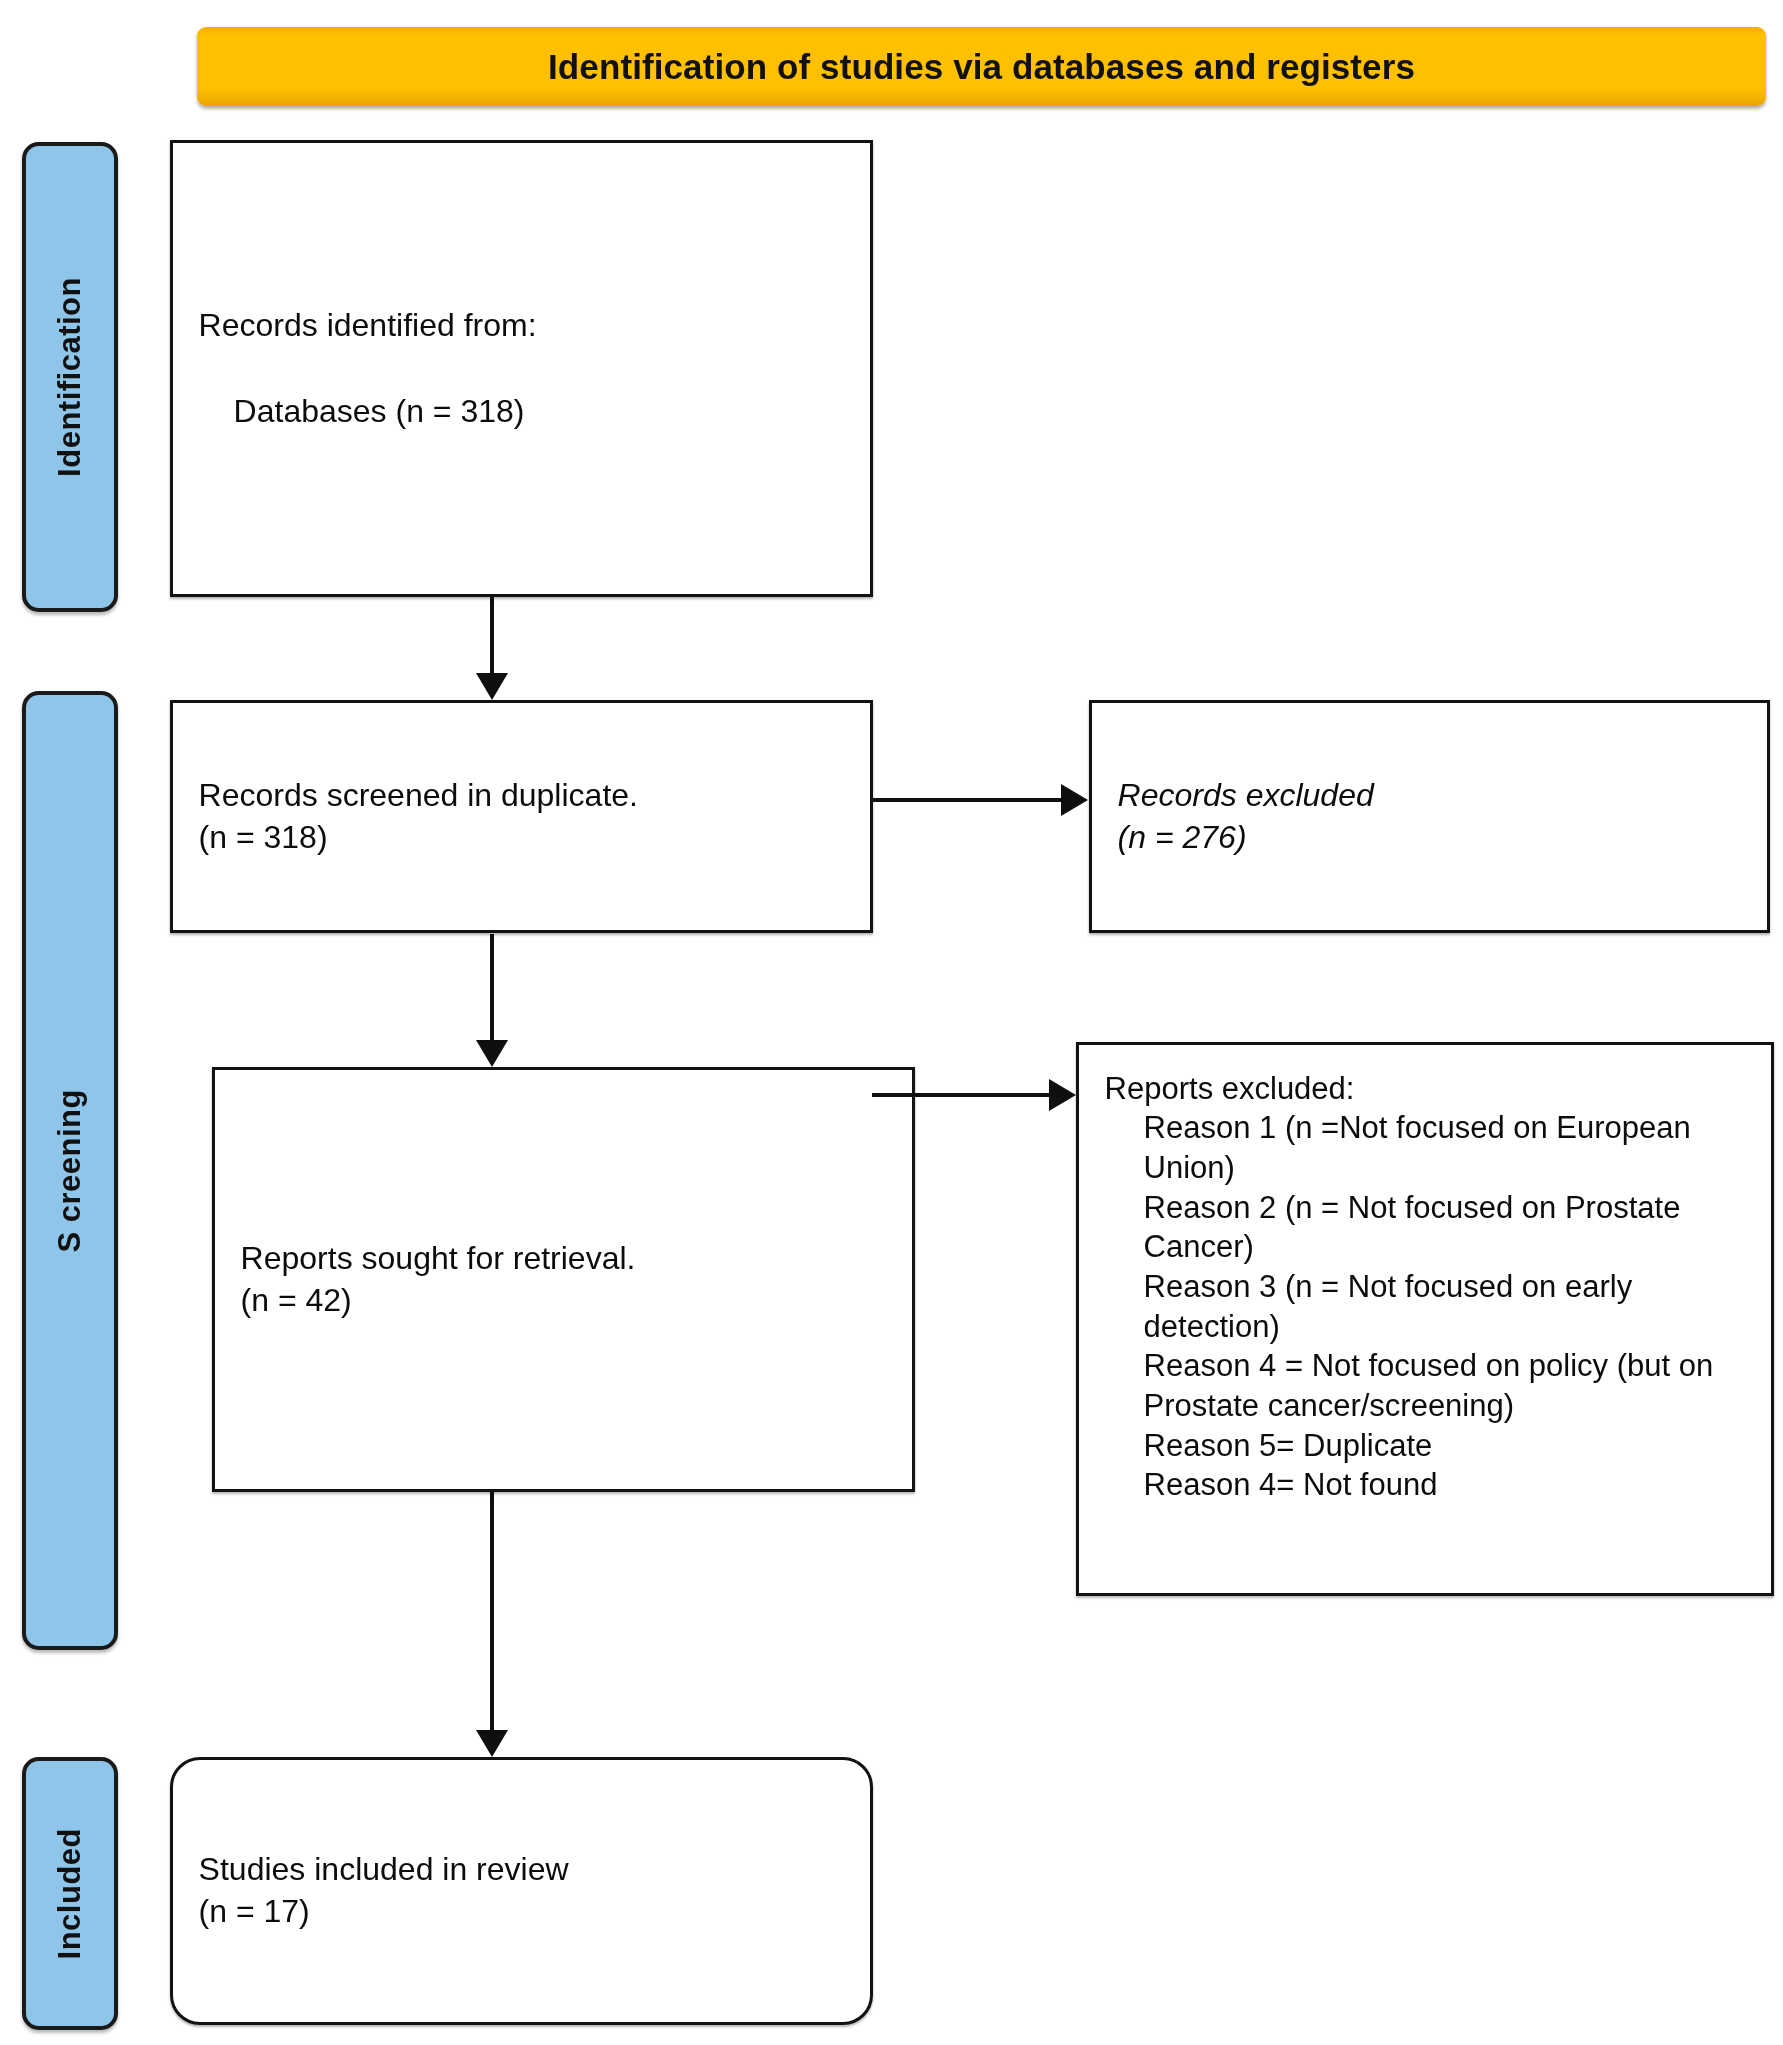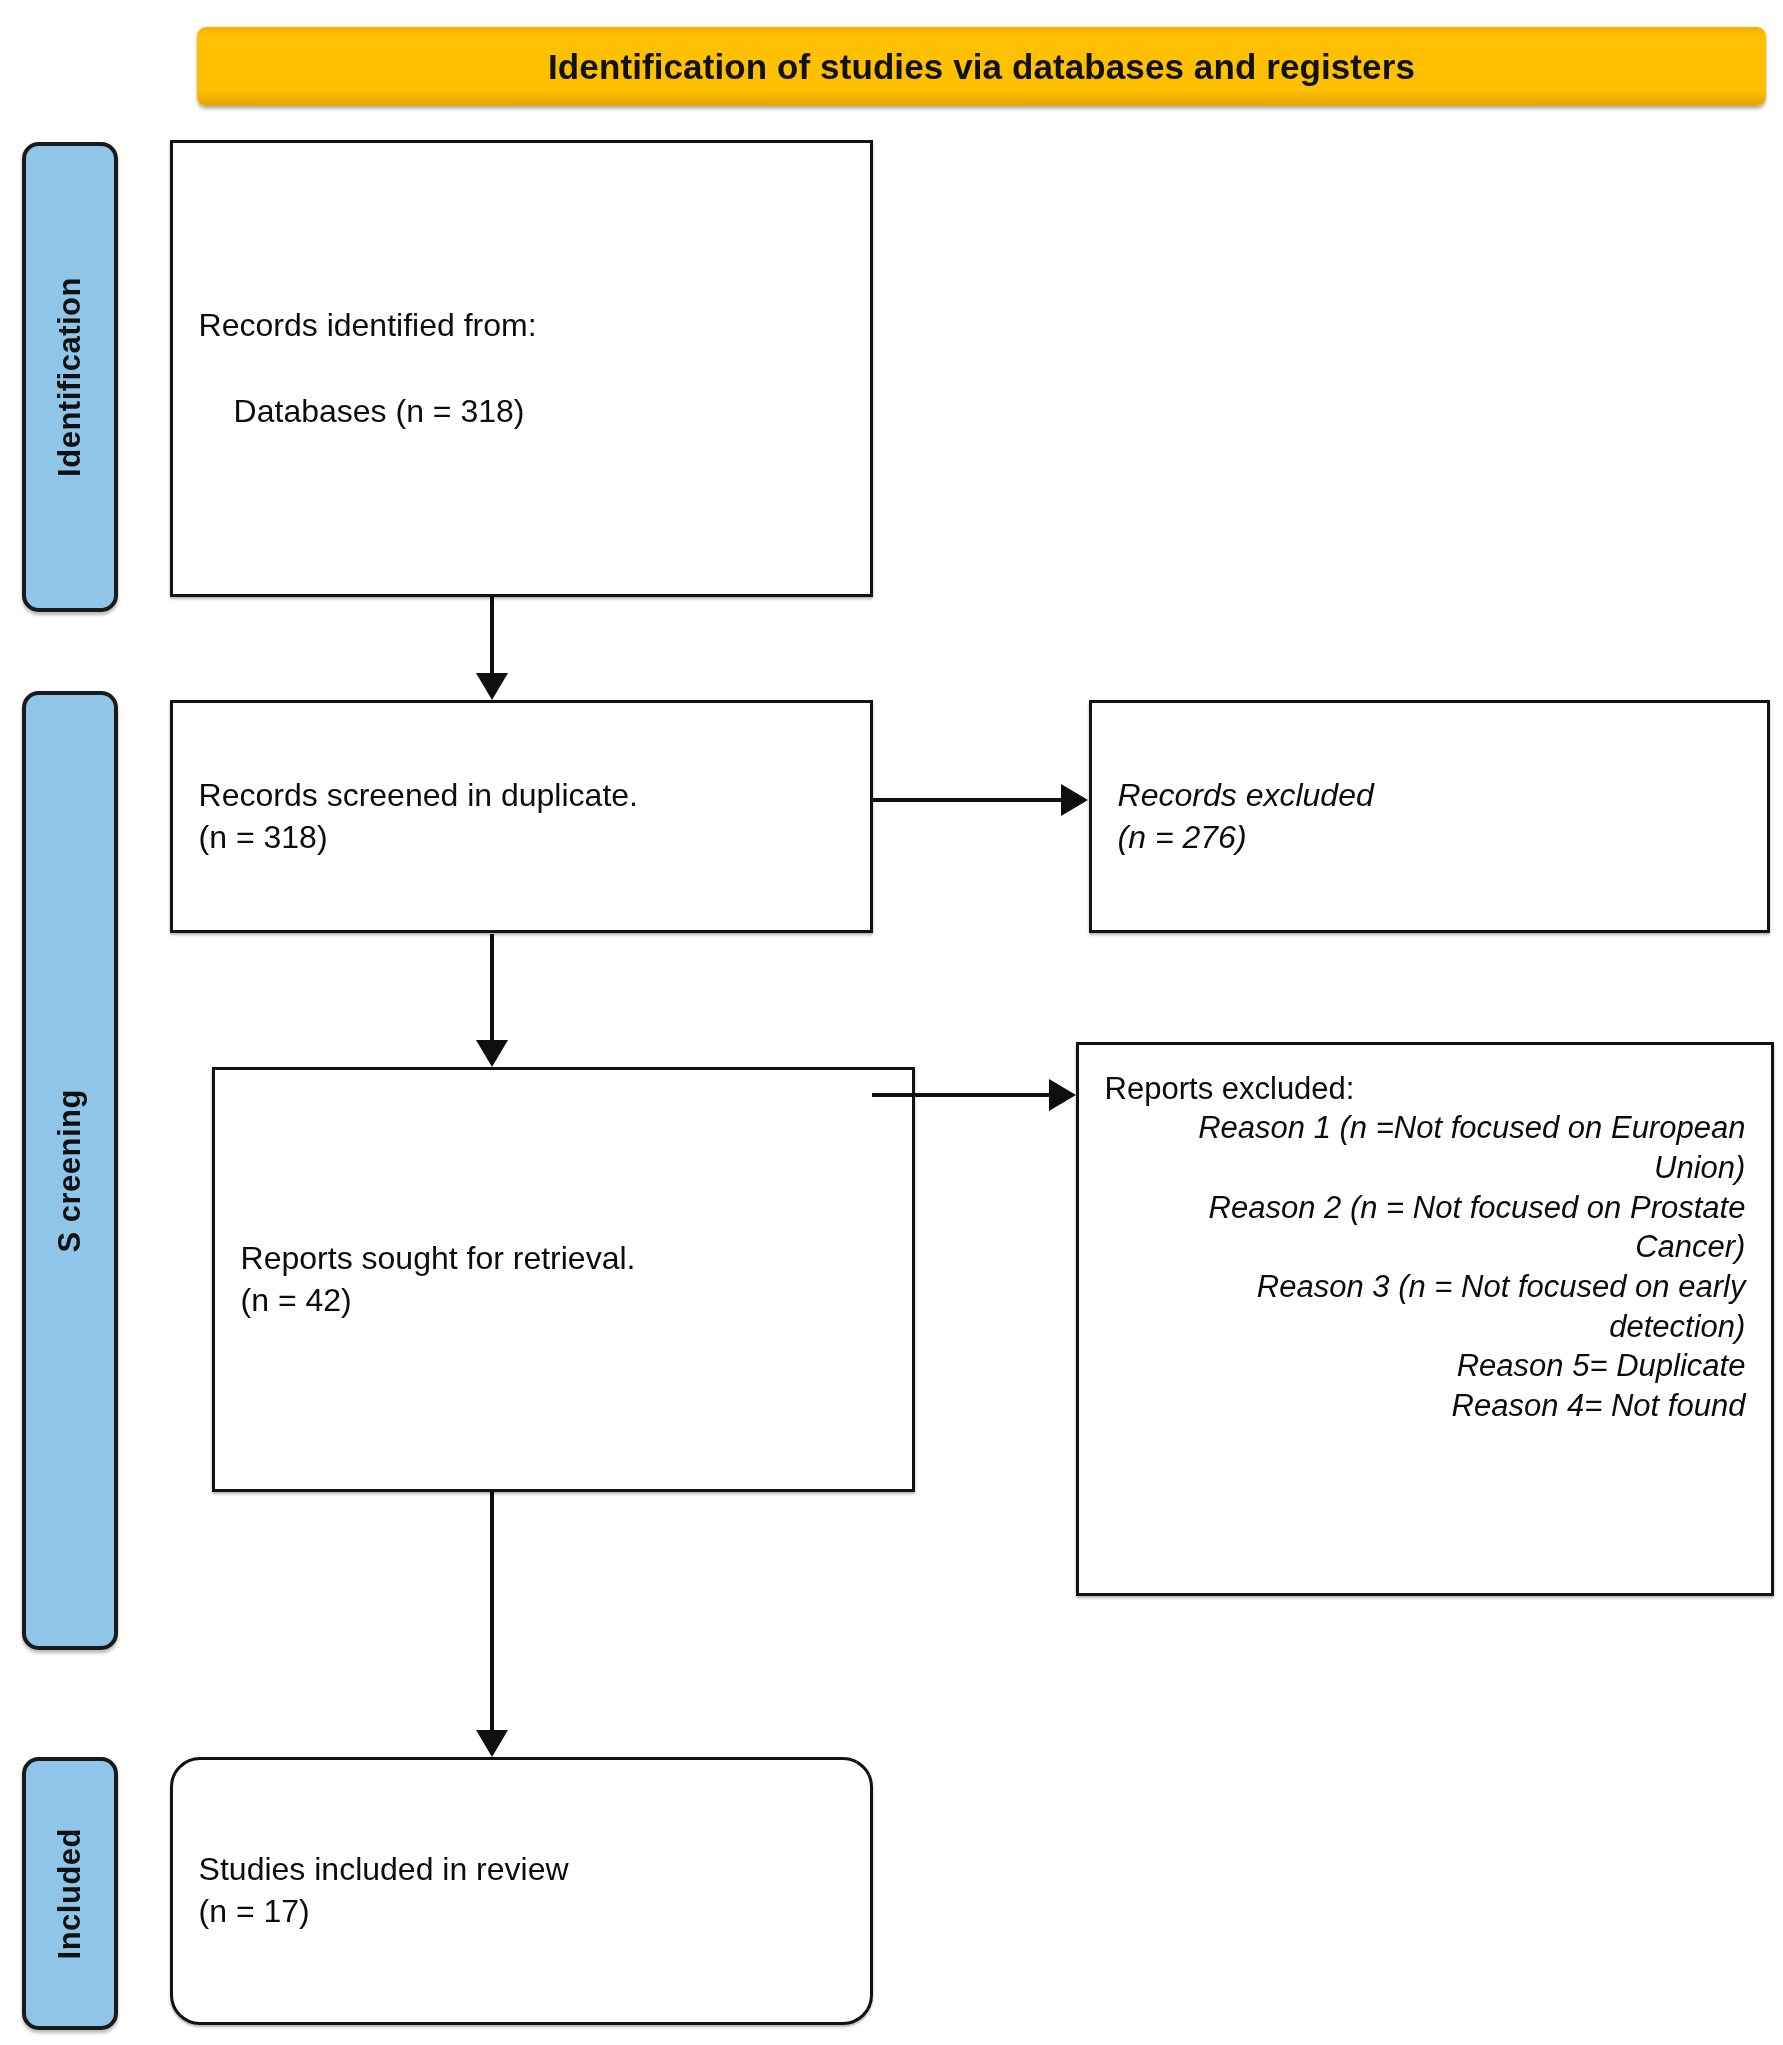--- a/index.html
+++ b/index.html
@@ -81,26 +81,24 @@
   #box-included  {left:170px;  top:1757px; width:703px; height:268px;border-radius:30px;}
   #box-rec-excl  {left:1089px; top:700px; width:681px; height:233px;font-style:italic;}
 
   #box-rep-excl{
     left:1076px; top:1042px; width:698px; height:554px;
     justify-content:flex-start;
     padding-top:23.6px;
   }
   #box-rep-excl .line{ font-size:31px; line-height:1.28; }
   #box-rep-excl .reason{
-    font-style:italic;
     padding-left:39px;
     font-size:31px;
     line-height:1.28;
     color:#0c0c0c;
-    text-align:right;
   }
 
   
   .arrow-v{ position:absolute; }
   .arrow-v .shaft{
     position:absolute; left:0; top:0;
     width:4.4px; background:#0f0f0f;
   }
   .arrow-v .head{
     position:absolute;
@@ -184,20 +182,21 @@
   <div class="arrow-h" style="left:872px; top:1093px;">
     <div class="shaft" style="width:177px;"></div>
     <div class="head" style="left:177px;"></div>
   </div>
 
   <div class="fbox" id="box-rep-excl">
     <div class="line">Reports excluded:</div>
     <div class="reason">Reason 1 (n =Not focused on European Union)</div>
     <div class="reason">Reason 2 (n = Not focused on Prostate Cancer)</div>
     <div class="reason">Reason 3 (n = Not focused on early detection)</div>
+    <div class="reason">Reason 4 = Not focused on policy (but on Prostate cancer/screening)</div>
     <div class="reason">Reason 5= Duplicate</div>
     <div class="reason">Reason 4= Not found</div>
   </div>
 
   <div class="arrow-v" style="left:490px; top:1492px;">
     <div class="shaft" style="height:238px;"></div>
     <div class="head" style="top:238px;"></div>
   </div>
 
   <div class="fbox" id="box-included">

